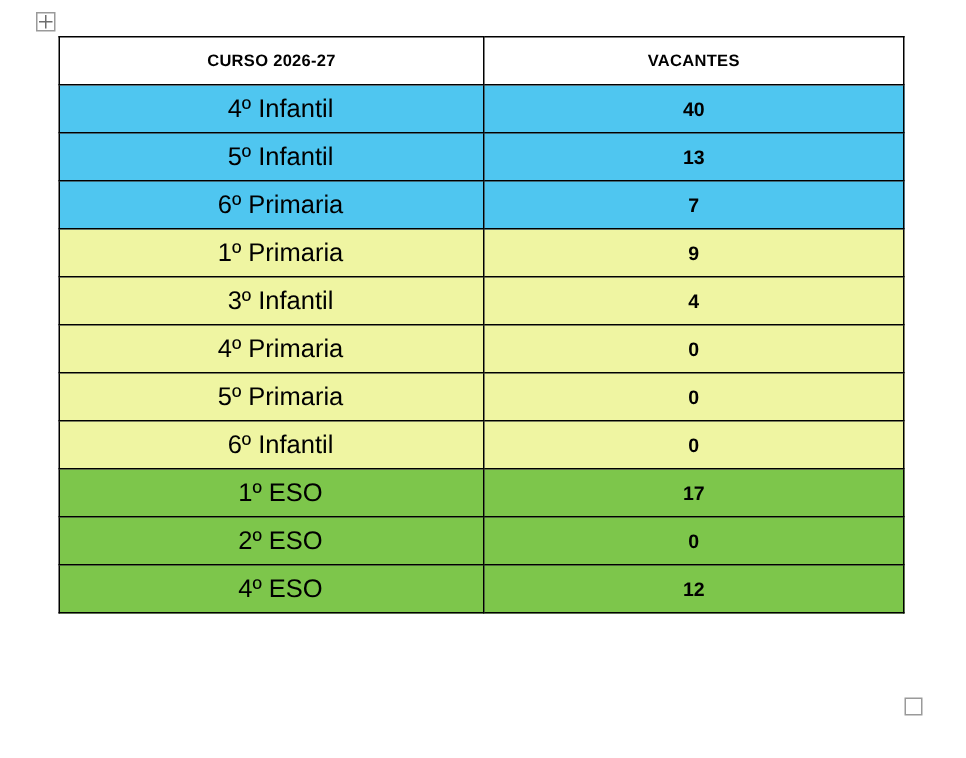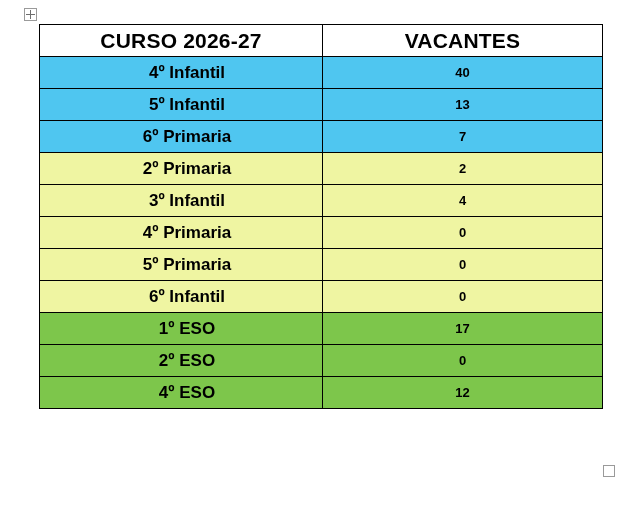--- a/index.html
+++ b/index.html
@@ -70,36 +70,36 @@
     table-layout: fixed;
   }
 
   table.vacantes td,
   table.vacantes th {
     border: 1px solid #000000;
     text-align: center;
     vertical-align: middle;
     height: 31px;
     padding: 0;
-    font-size: 21px;
+    font-size: 11px;
     color: #000000;
   }
 
   table.vacantes col.col-curso { width: 283px; }
   table.vacantes col.col-vac   { width: 280px; }
 
   thead th {
     background: #ffffff;
     font-weight: bold;
     font-size: 18px;
     letter-spacing: 0.2px;
   }
 
   tbody td.curso {
-    font-weight: bold;
+    font-weight: normal;
     font-size: 17px;
     padding-left: 12px;
   }
   tbody td.vac {
     font-weight: bold;
     font-size: 13px;
   }
 
   tr.group-infantil td { background: #4fc6f0; }
   tr.group-primaria td { background: #eff5a2; }
@@ -134,22 +134,22 @@
         </tr>
         <tr class="group-infantil">
           <td class="curso">5º Infantil</td>
           <td class="vac">13</td>
         </tr>
         <tr class="group-infantil">
           <td class="curso">6º Primaria</td>
           <td class="vac">7</td>
         </tr>
         <tr class="group-primaria">
-          <td class="curso">2º Primaria</td>
-          <td class="vac">2</td>
+          <td class="curso">1º Primaria</td>
+          <td class="vac">9</td>
         </tr>
         <tr class="group-primaria">
           <td class="curso">3º Infantil</td>
           <td class="vac">4</td>
         </tr>
         <tr class="group-primaria">
           <td class="curso">4º Primaria</td>
           <td class="vac">0</td>
         </tr>
         <tr class="group-primaria">

